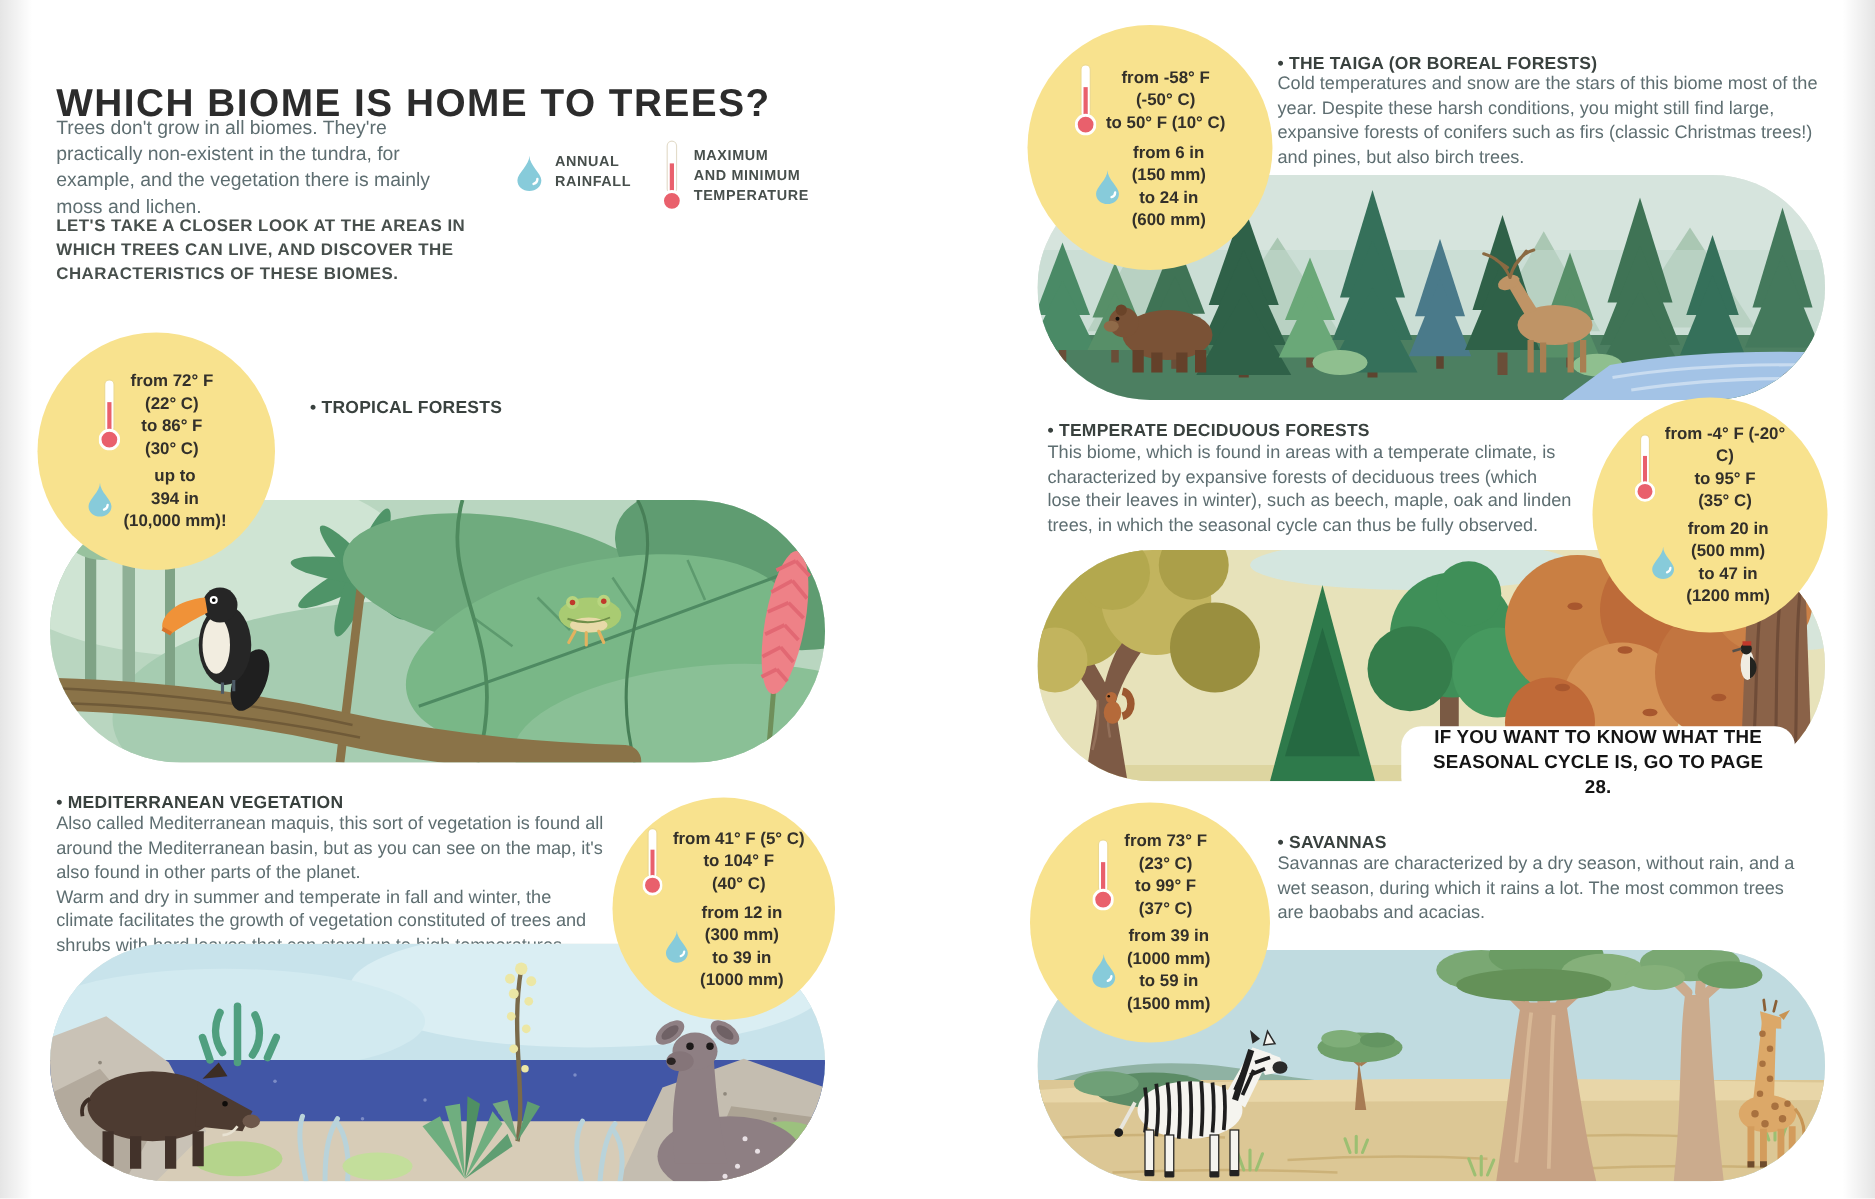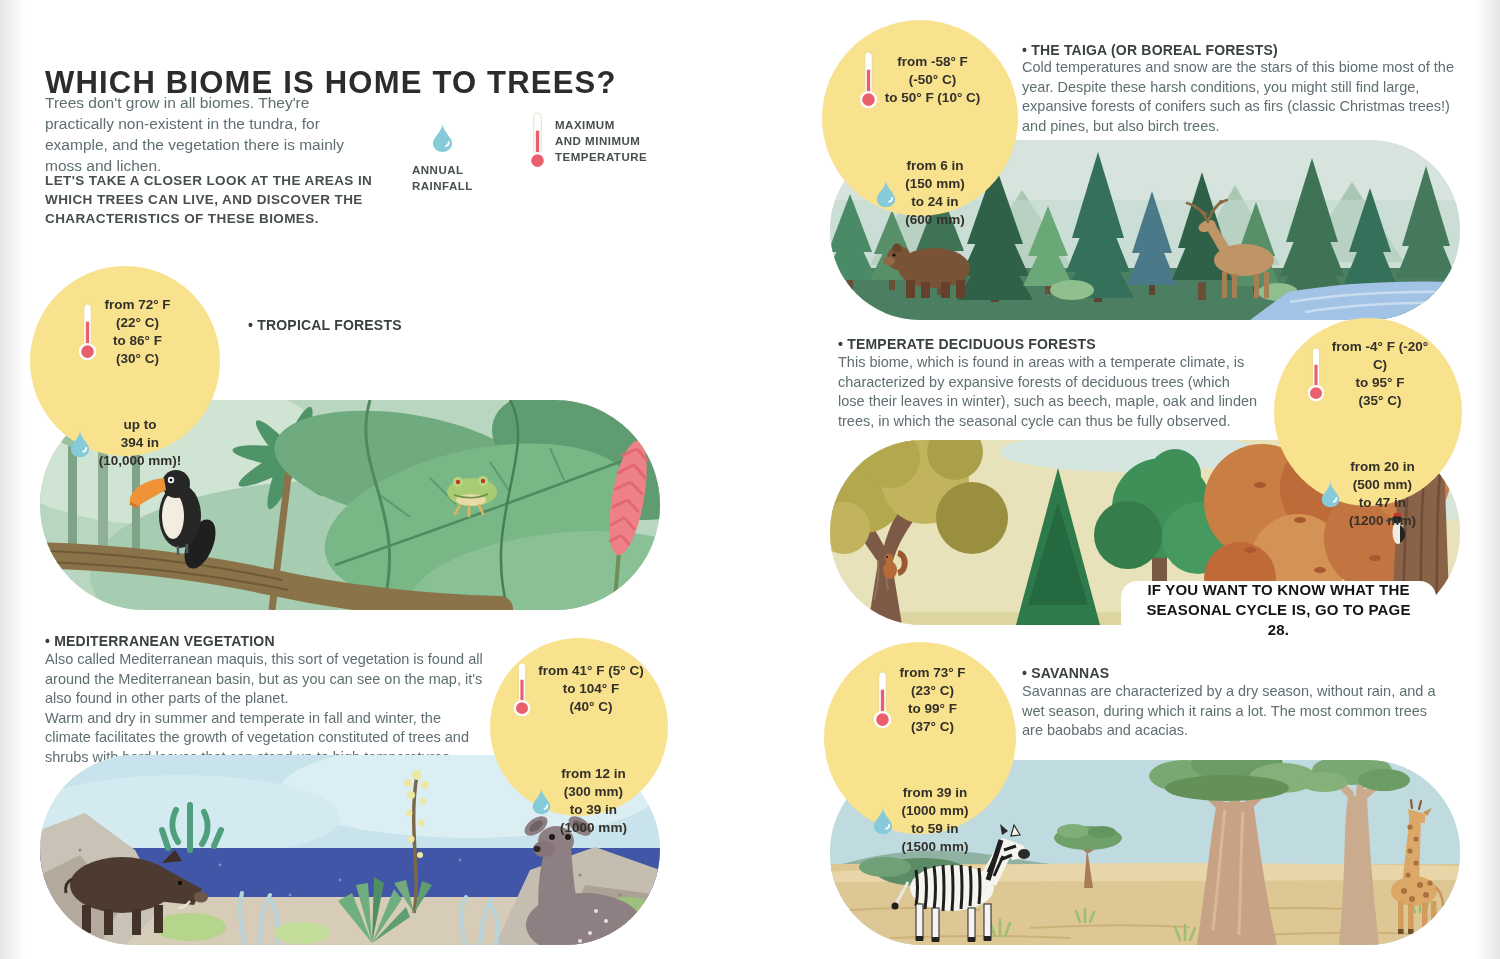--- a/index.html
+++ b/index.html
@@ -9,42 +9,42 @@
   .edge.left{left:0;background:linear-gradient(to right,rgba(0,0,0,.10),rgba(0,0,0,0));}
   .edge.right{right:0;background:linear-gradient(to left,rgba(0,0,0,.10),rgba(0,0,0,0));}
   .abs{position:absolute;}
   .title{font-size:31px;font-weight:800;letter-spacing:1.2px;color:#2c2c2c;white-space:nowrap;margin-top:27px;}
   .intro{font-size:15.5px;line-height:21px;color:#5e6e71;}
   .caps{font-size:13.5px;line-height:19px;font-weight:700;letter-spacing:.4px;color:#474f4c;}
   .heading{font-size:14px;font-weight:700;letter-spacing:.2px;color:#39413e;}
   .body{font-size:14.5px;line-height:19.5px;color:#5e6e71;white-space:pre-line;}
   .badge{position:absolute;background:#F8E28E;border-radius:50%;display:flex;flex-direction:column;
          align-items:center;justify-content:center;gap:4px;z-index:3;}
-  .badge .row{display:flex;align-items:center;gap:8px;margin-top:44px;}
+  .badge .row{display:flex;align-items:center;gap:8px;}
   .badge-text{font-size:13.5px;line-height:18px;font-weight:700;color:#33302a;text-align:center;white-space:pre-line;}
   .legend{display:flex;align-items:center;gap:9px;}
   .legend-label{font-size:11.5px;line-height:16px;font-weight:700;letter-spacing:.5px;color:#474f4c;white-space:pre-line;}
   .panel{position:absolute;overflow:hidden;z-index:1;background:#dfe8df;}
   .panel svg{display:block;}
   .bubble{position:absolute;z-index:4;background:#ffffff;border-radius:16px;display:flex;align-items:center;
           justify-content:center;text-align:center;font-size:15px;line-height:20px;font-weight:800;
           letter-spacing:.2px;color:#141414;padding:6px 14px;box-sizing:border-box;}
 </style>
 </head>
 <body>
 
 <div class="spread">
 
   <div class="abs title" style="left:45px;top:38px;">WHICH BIOME IS HOME TO TREES?</div>
 
   <div class="abs intro" style="left:45px;top:92px;width:315px;">Trees don't grow in all biomes. They're practically non-existent in the tundra, for example, and the vegetation there is mainly moss and lichen.</div>
 
   <div class="abs caps" style="left:45px;top:171px;width:335px;">LET'S TAKE A CLOSER LOOK AT THE AREAS IN WHICH TREES CAN LIVE, AND DISCOVER THE CHARACTERISTICS OF THESE BIOMES.</div>
 
-  <div class="abs legend" style="left:412px;top:122px;flex-direction:column;">
+  <div class="abs legend" style="left:412px;top:122px;">
     <svg width="23" height="31" viewBox="0 0 24 31">
       <path d="M12 1 C12 9 2 15.5 2 21.5 C2 27 6.5 30.5 12 30.5 C17.5 30.5 22 27 22 21.5 C22 15.5 12 9 12 1 Z" fill="#87CBDA"></path>
       <path d="M15.5 24.5 a4.5 4.5 0 0 0 3.2 -4.2" stroke="#ffffff" stroke-width="2" fill="none" stroke-linecap="round"></path>
     </svg>
     <div class="legend-label">ANNUAL
 RAINFALL</div>
   </div>
   <div class="abs legend" style="left:529px;top:112px;">
     <svg width="17" height="58" viewBox="0 0 18 62">
       <rect x="5" y="1" width="8" height="45" rx="4" fill="#ffffff" stroke="#e3dcca" stroke-width="1"></rect>

